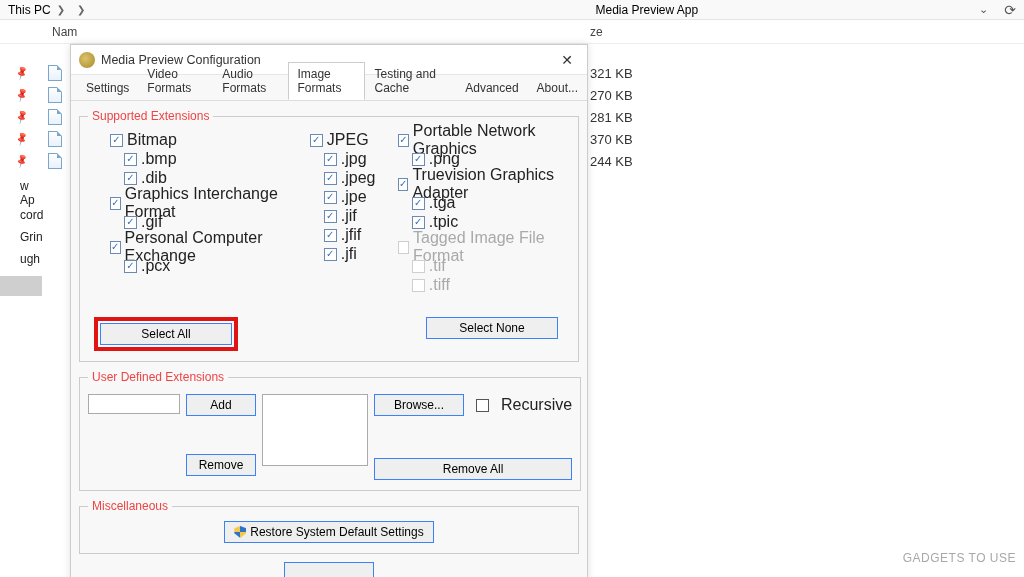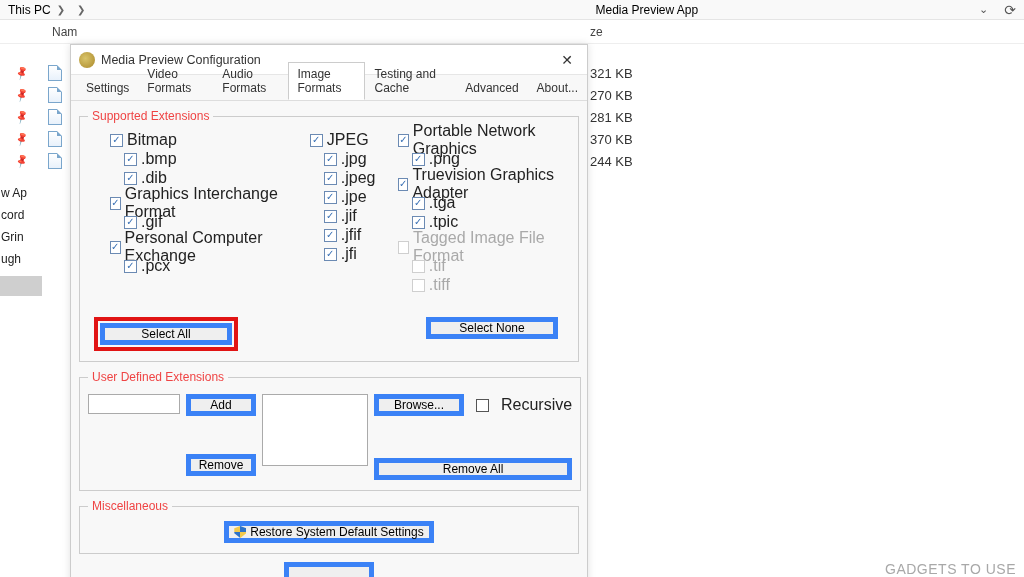--- a/index.html
+++ b/index.html
@@ -47,21 +47,21 @@
   
   .explorer-body { position: relative; height: calc(100% - 56px); }
   .sidebar {
     position: absolute;
     left: 0; top: 0;
     width: 44px;
     padding-top: 18px;
   }
   .pin-row { height: 22px; display: flex; align-items: center; padding-left: 16px; }
   .pin-ico { font-size: 10px; color: #888; transform: rotate(-30deg); display:inline-block;}
-  .nav-label { height: 22px; padding-left: 1px; display:flex; align-items:center; font-size:12px; color:#222;}
+  .nav-label { height: 22px; padding-left: 20px; display:flex; align-items:center; font-size:12px; color:#222;}
   .nav-active { background:#cfcfcf; width:42px; height:20px; margin-top:6px;}
 
   .files {
     position: absolute;
     left: 48px; top: 18px;
   }
   .file-row { height: 22px; display:flex; align-items:center; gap:6px; }
   .file-ico {
     width: 14px; height: 16px;
     background: linear-gradient(#fff,#e8f1fb);
@@ -129,21 +129,21 @@
     font-size:10px; color:#3a71b5;
   }
   .cb.checked::before { content:"✓"; line-height:1; }
   .cb.disabled { border-color:#cfcfcf; color:#bbb; }
   .cb-lab { font-size:16px; color:#222; }
   .cb-lab.disabled { color:#a9a9a9; }
 
   .btnbar { display:flex; justify-content:space-between; margin-top:6px; padding: 0 6px; }
   .btn {
     min-width: 90px; height:22px;
-    border:5px solid #3b82f6; background:#efefef;
+    border:1px solid #3b82f6; background:#efefef;
     display:inline-flex; align-items:center; justify-content:center;
     font-size:12px; cursor:pointer;
   }
   .btn.wide { min-width: 132px; }
   .btn.small { min-width: 70px; }
   .btn .shield { width:12px; height:12px; margin-right:4px;
     background: conic-gradient(#2e73c8 0 25%, #f2c94c 0 50%, #2e73c8 0 75%, #f2c94c 0 100%);
     clip-path: polygon(50% 0,100% 18%,100% 60%,50% 100%,0 60%,0 18%);
   }
 
@@ -155,21 +155,21 @@
 
   .ude-row { display:flex; align-items:flex-start; gap:6px; margin-top:2px;}
   .txt {
     border:1px solid #aaa; background:#fff; height:20px; width:92px;
   }
   .listbox {
     border:1px solid #aaa; background:#fff; width:106px; height:72px;
   }
   .ude-col { display:flex; flex-direction:column; gap:6px; }
 
-  .watermark { position:absolute; right:8px; bottom:0; font-size:14px; color:#a8a8a8; letter-spacing:0.5px;}
+  .watermark { position:absolute; right:8px; bottom:12px; font-size:12px; color:#a8a8a8; letter-spacing:0.5px;}
 </style>
 </head>
 <body>
 
 <div class="explorer-bar">
   <span class="crumb">This PC</span>
   <span class="crumb-sep">❯</span>
   <span class="crumb"></span>
   <span class="crumb-sep">❯</span>
   <span style="width:504px"></span>

